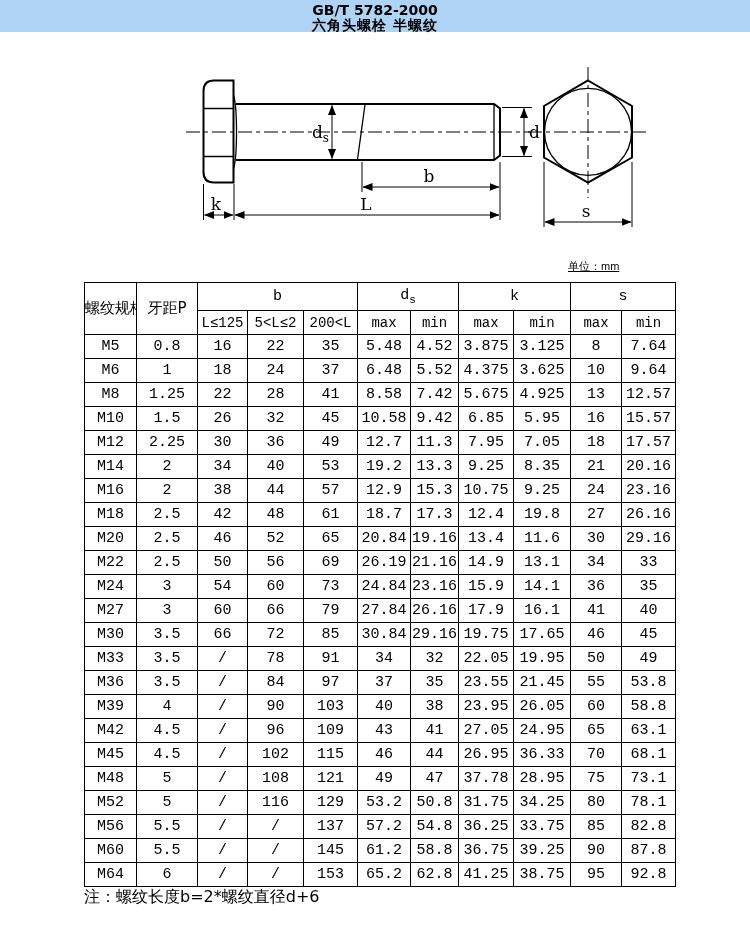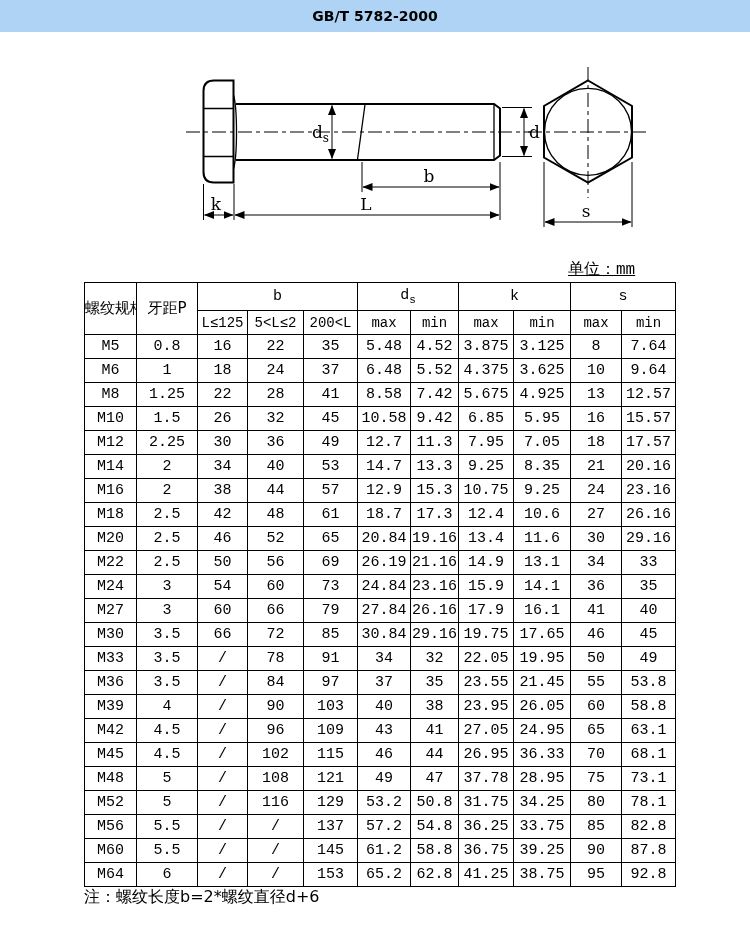--- a/index.html
+++ b/index.html
@@ -3,37 +3,37 @@
 <meta charset="utf-8">
 <style>
   html,body{margin:0;padding:0;}
   body{
     width:750px;height:940px;background:#ffffff;position:relative;
     font-family:"Liberation Sans","DejaVu Sans",sans-serif;color:#000;
   }
   .banner{
     position:absolute;left:0;top:0;width:750px;height:32px;
     background:#AED3F5;text-align:center;font-weight:bold;
-    font-size:14px;line-height:14px;padding-top:9px;box-sizing:border-box;
+    font-size:14px;line-height:14px;padding-top:3px;box-sizing:border-box;
     font-family:"DejaVu Sans","Liberation Sans",sans-serif;
   }
   .banner .line2{margin-top:1px;letter-spacing:1px;}
   svg.drawing{position:absolute;left:0;top:45px;}
   svg text{
     font-family:"DejaVu Serif","Liberation Serif",serif;
     font-size:17px;fill:#000;
   }
   .cl{stroke:#000;stroke-width:1;stroke-dasharray:14 4 4 4;fill:none;}
   .ol{stroke:#000;stroke-width:2;fill:none;}
   .tl{stroke:#000;stroke-width:1.3;fill:none;}
   .dim{stroke:#000;stroke-width:1;fill:none;}
   .unit{
-    position:absolute;left:568px;top:259px;font-size:16px;
+    position:absolute;left:568px;top:259px;font-size:11px;
     text-decoration:underline;
-    font-family:Liberation Mono, monospace;
+    font-family:Liberation Sans, sans-serif;
   }
   table.spec{
     position:absolute;left:84px;top:282px;width:591px;
     border-collapse:collapse;table-layout:fixed;
     font-family:"Liberation Mono","DejaVu Sans Mono",monospace;
     font-size:15px;
   }
   table.spec th,table.spec td{
     border:1px solid #000;text-align:center;vertical-align:middle;
     padding:0;font-weight:normal;overflow:hidden;white-space:nowrap;
@@ -49,20 +49,21 @@
     font-family:"DejaVu Sans","Liberation Sans",sans-serif;
     text-align:center;
   }
   sub.ds{font-size:11px;}
 </style>
 </head>
 <body>
 
 <div class="banner">
   <div>GB/T 5782-2000</div>
+  <div class="line2">六角头螺栓 半螺纹</div>
 </div>
 
 <svg class="drawing" width="750" height="215" viewBox="0 0 750 215">
   <defs>
     <marker id="ah" viewBox="0 0 10 10" refX="9.5" refY="5" markerWidth="10" markerHeight="10" orient="auto-start-reverse">
       <path d="M0,1 L10,5 L0,9 z" fill="#000"></path>
     </marker>
   </defs>
 
   <g>
@@ -203,21 +204,21 @@
         <td>7.05</td>
         <td>18</td>
         <td>17.57</td>
       </tr>
       <tr>
         <td>M14</td>
         <td>2</td>
         <td>34</td>
         <td>40</td>
         <td>53</td>
-        <td>14.7</td>
+        <td>19.2</td>
         <td>13.3</td>
         <td>9.25</td>
         <td>8.35</td>
         <td>21</td>
         <td>20.16</td>
       </tr>
       <tr>
         <td>M16</td>
         <td>2</td>
         <td>38</td>
@@ -232,21 +233,21 @@
       </tr>
       <tr>
         <td>M18</td>
         <td>2.5</td>
         <td>42</td>
         <td>48</td>
         <td>61</td>
         <td>18.7</td>
         <td>17.3</td>
         <td>12.4</td>
-        <td>10.6</td>
+        <td>19.8</td>
         <td>27</td>
         <td>26.16</td>
       </tr>
       <tr>
         <td>M20</td>
         <td>2.5</td>
         <td>46</td>
         <td>52</td>
         <td>65</td>
         <td>20.84</td>

